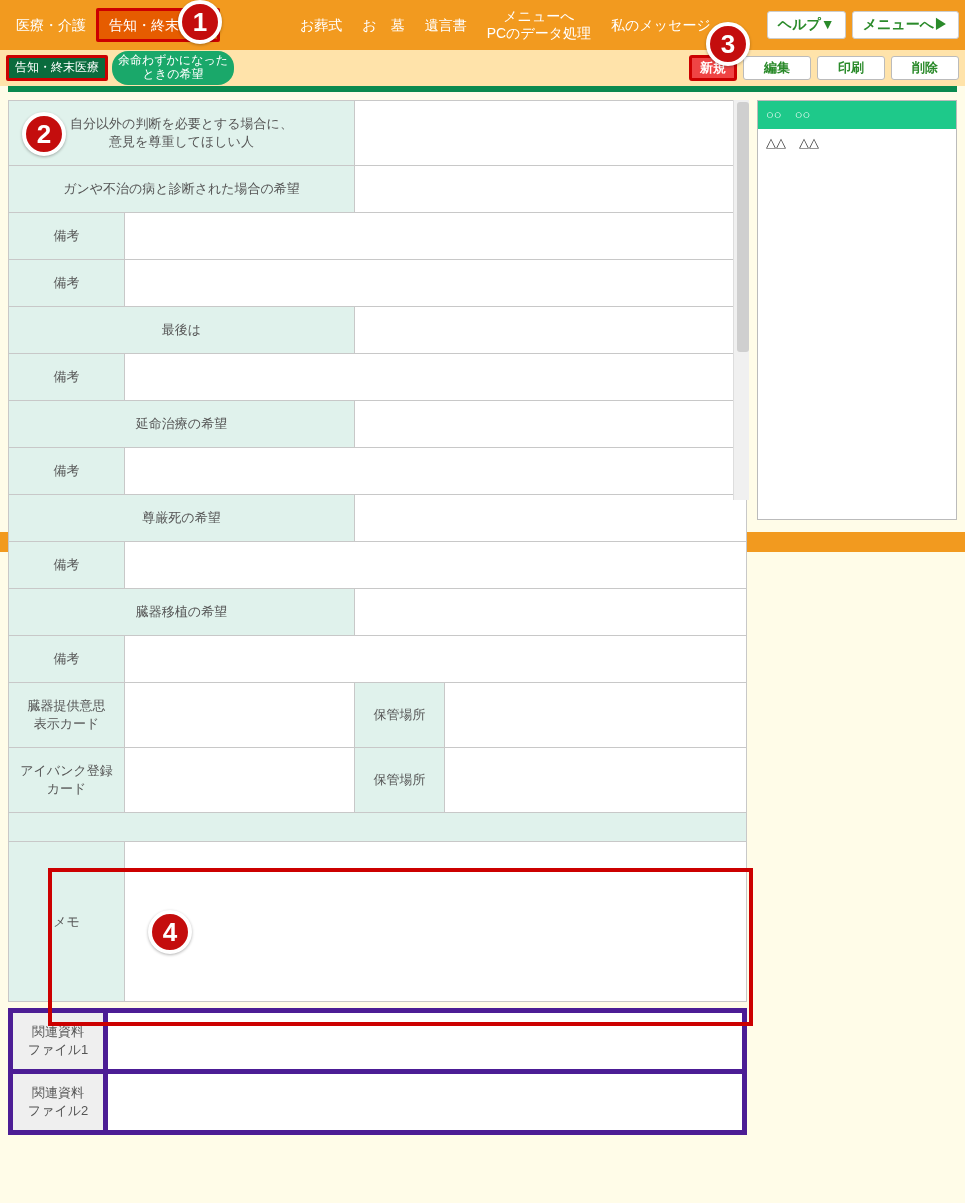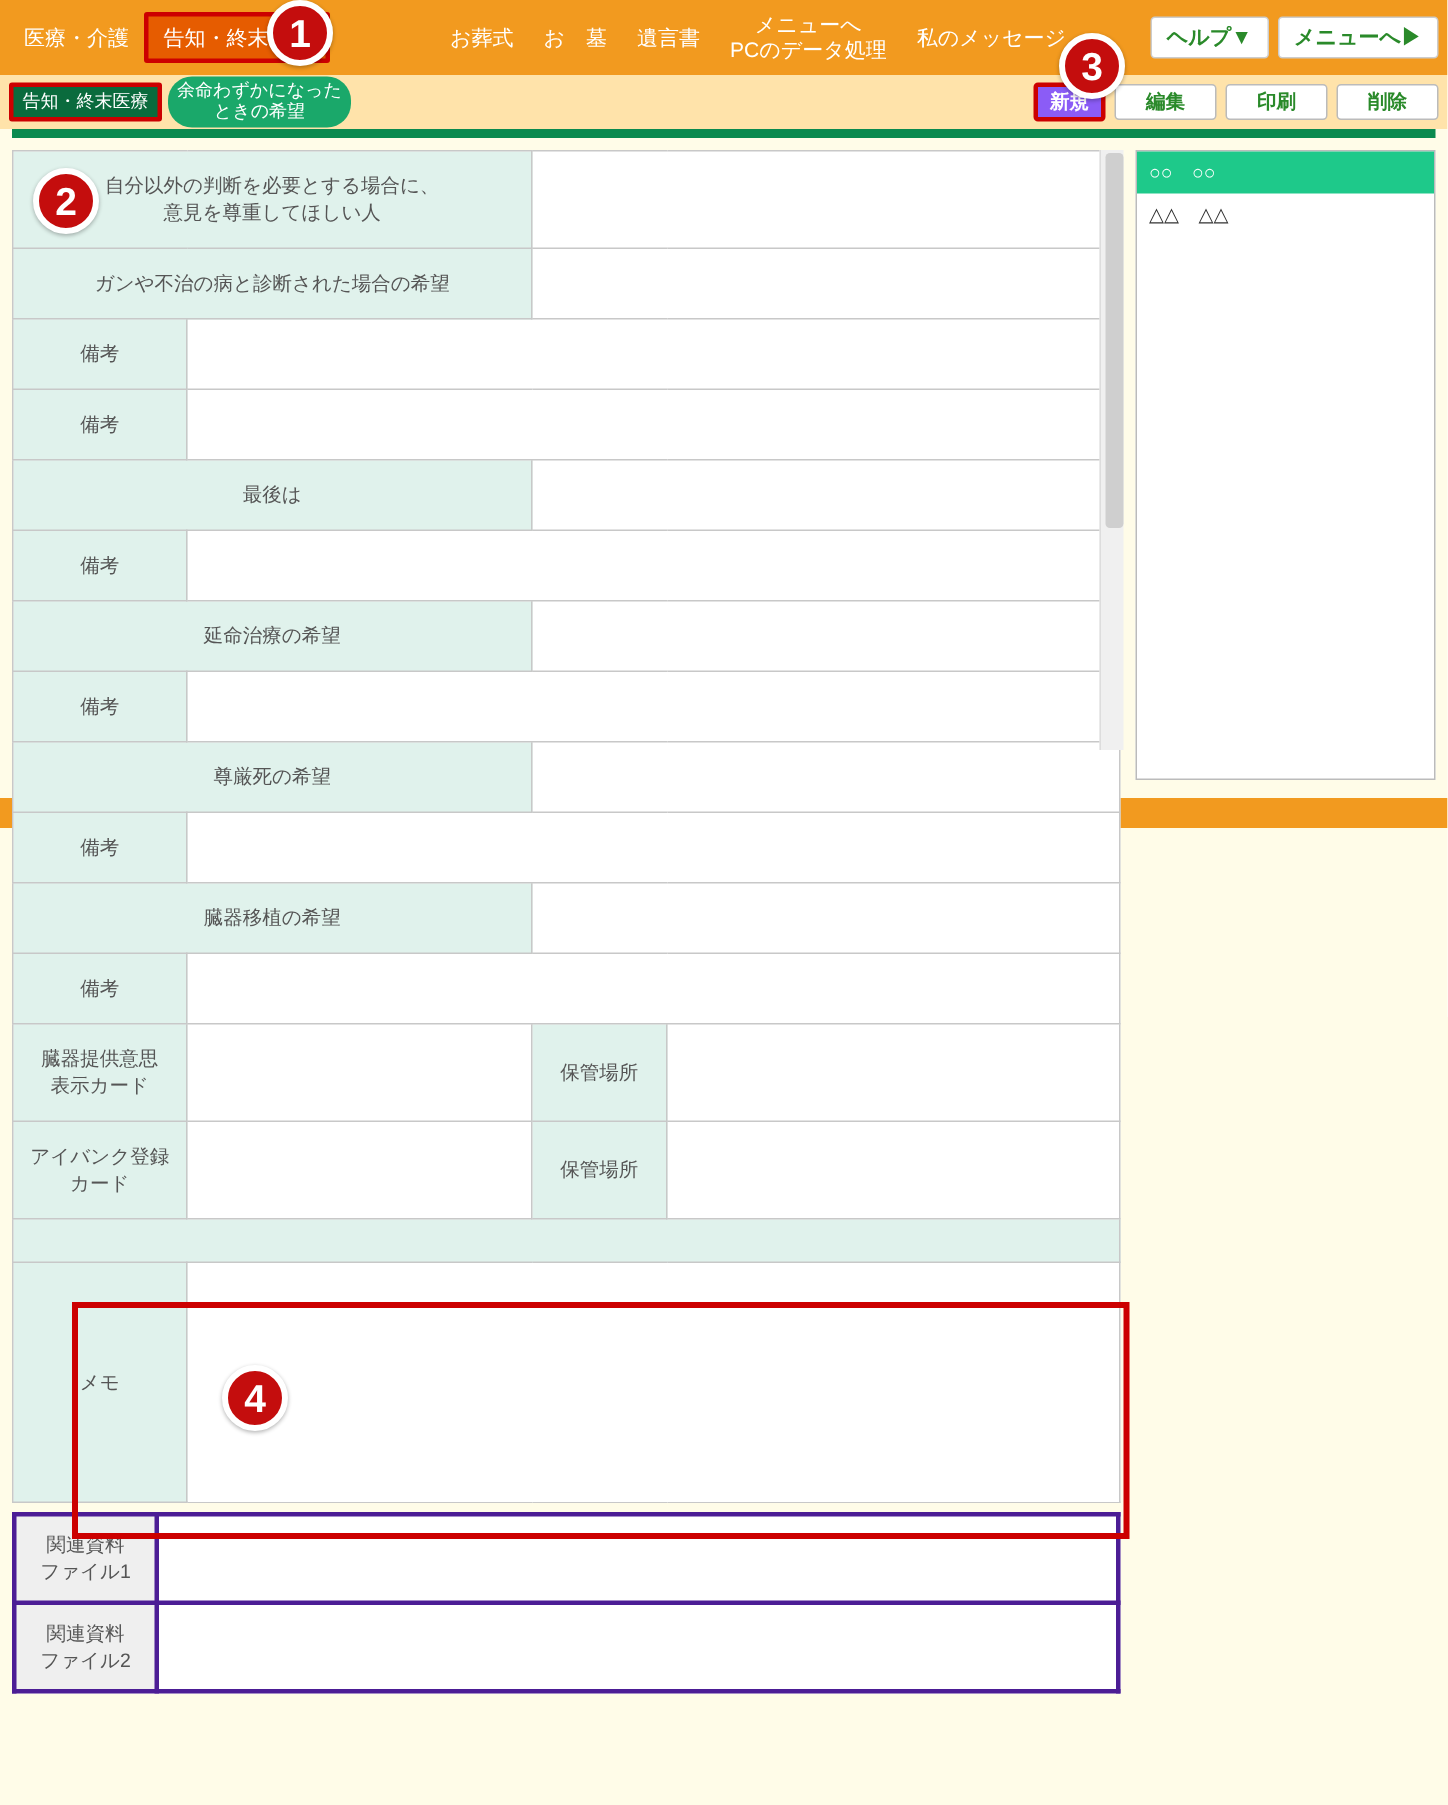--- a/index.html
+++ b/index.html
@@ -10,41 +10,41 @@
 .top-nav .nav-item.active { background: #e65c00; border: 3px solid #c00; border-radius: 2px; }
 .top-nav .spacer { flex: 1; }
 .top-nav .btn { background: #fff; color: #2a8a2a; border: 1px solid #ccc; border-radius: 3px; padding: 4px 10px; font-size: 14px; margin-left: 6px; cursor: pointer; font-weight: bold; }
 
 .sub-bar { display: flex; background: #ffe3aa; height: 36px; align-items: center; padding: 0 6px; }
 .sub-tab { color: #fff; padding: 3px 6px; font-size: 12px; text-align: center; line-height: 1.15; cursor: pointer; margin-right: 4px; }
 .sub-tab.active1 { background: #0a6b3d; border: 3px solid #c00; border-radius: 2px; }
 .sub-tab.active2 { background: #1aa86a; border-radius: 16px; }
 .sub-bar .spacer { flex: 1; }
 .action-btn { background: #fff; color: #2a8a2a; border: 1px solid #bbb; border-radius: 3px; padding: 2px 20px; font-size: 13px; margin-left: 6px; cursor: pointer; font-weight: bold; }
-.action-btn.new { background: #8b5cf6; color: #fff; border: 3px solid #c00; padding: 1px 8px; }
+.action-btn.new { background: #ef4444; color: #fff; border: 3px solid #c00; padding: 1px 8px; }
 
 .green-strip { background: #0a8a4f; height: 6px; margin: 0 8px 0 8px; }
 
 .content-row { display: flex; padding: 8px; gap: 10px; align-items: flex-start; }
 
 .form-area { flex: 1; position: relative; }
 .scrollbar-track { position: absolute; right: -2px; top: 0; width: 16px; height: 400px; background: #f0f0f0; border-left: 1px solid #ddd; }
 .scrollbar-thumb { position: absolute; right: 0; top: 2px; width: 12px; height: 250px; background: #cfcfcf; border-radius: 3px; }
 
 .form-table { width: 100%; border-collapse: collapse; background: #fff; padding-left: 32px; }
 .form-table td { border: 1px solid #c8c8c8; padding: 14px 10px; font-size: 13px; color: #555; vertical-align: middle; }
 .form-table td.lbl { background: #e0f2ec; text-align: center; color: #555; }
 .form-table td.lbl-narrow { width: 116px; }
 .form-table td.lbl-wide { width: 280px; }
 .form-table td.lbl-mid { width: 90px; }
 
 .memo-row td.lbl { height: 160px; }
 
 .file-table { width: 100%; border-collapse: collapse; background: #fff; margin-top: 6px; }
-.file-table td { border: 3px solid #4c1d95; padding: 10px; font-size: 13px; color: #555; }
+.file-table td { border: 5px solid #4c1d95; padding: 10px; font-size: 13px; color: #555; }
 .file-table td.lbl { background: #efefef; width: 95px; text-align: center; }
 
 .side-panel { width: 200px; border: 1px solid #bbb; background: #fff; height: 420px; }
 .side-row { padding: 5px 8px; font-size: 13px; color: #333; }
 .side-row.hl { background: #1ec98a; color: #fff; }
 
 .badge { position: absolute; width: 44px; height: 44px; background: #c40d0d; border: 4px solid #fff; border-radius: 50%; color: #fff; font-size: 26px; font-weight: bold; display: flex; align-items: center; justify-content: center; z-index: 100; box-shadow: 0 1px 3px rgba(0,0,0,0.3); }
 .outer { position: relative; }
 </style>
 </head>

